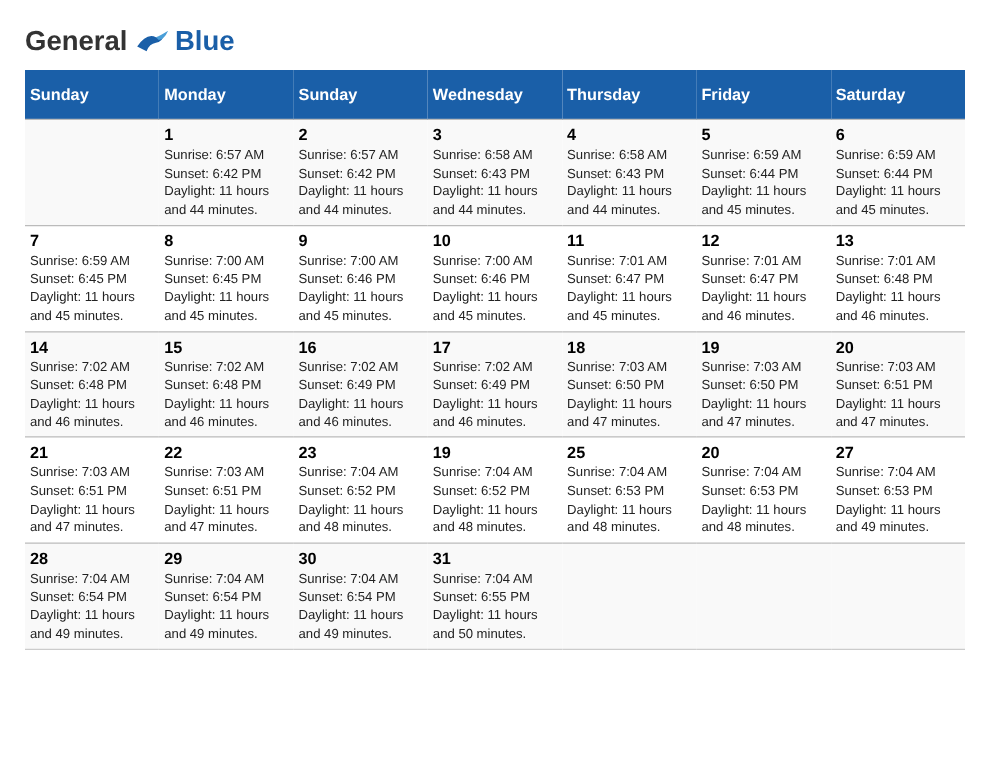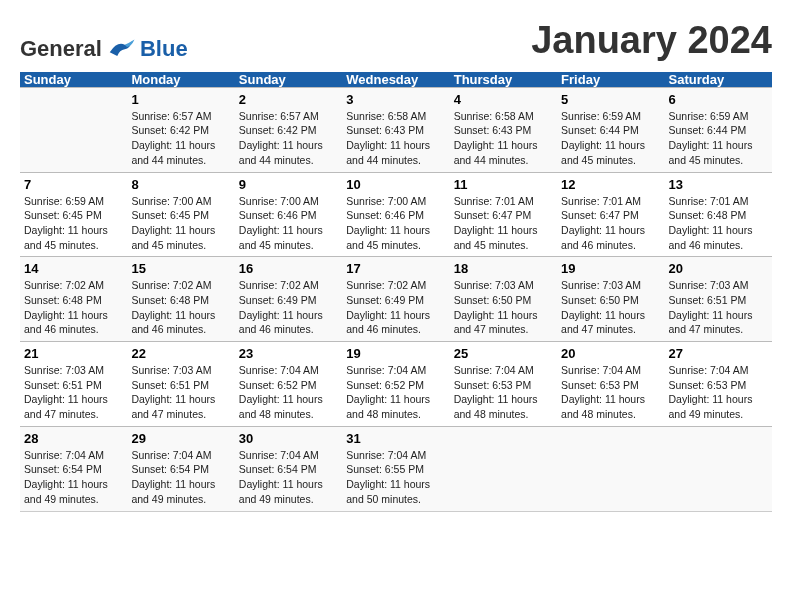--- a/index.html
+++ b/index.html
@@ -44,21 +44,21 @@
       color: #555;
     }
     table {
       width: 100%;
       border-collapse: collapse;
       font-size: 11px;
     }
     thead th {
       background-color: #1a5fa8;
       color: #fff;
-      padding: 0 4px;
+      padding: 12px 4px;
       text-align: left;
       font-size: 13px;
       font-weight: bold;
     }
     tbody tr {
       border-bottom: 1px solid #ccc;
     }
     tbody tr:nth-child(odd) {
       background-color: #f9f9f9;
     }
@@ -98,21 +98,20 @@
     <div class="logo-text">
       <span style="font-size:22px;font-weight:bold;color:#333;">General</span>
       <svg class="logo-bird" viewBox="0 0 40 30" xmlns="http://www.w3.org/2000/svg">
         <path d="M5,20 Q15,5 25,10 Q30,12 35,5 Q32,15 25,16 Q18,17 15,25 Z" fill="#1a5fa8"></path>
         <path d="M25,10 Q30,8 38,3 Q34,12 28,13 Z" fill="#4a9fd8"></path>
       </svg>
       <span style="font-size:22px;font-weight:bold;color:#1a5fa8;">Blue</span>
     </div>
   </div>
   <div class="title-section">
-    <div class="month-title">January 2024</div>
   </div>
 </div>
 
 <table>
   <thead>
     <tr>
     <th>Sunday</th>
         <th>Monday</th>
         <th>Sunday</th>
         <th>Wednesday</th>

